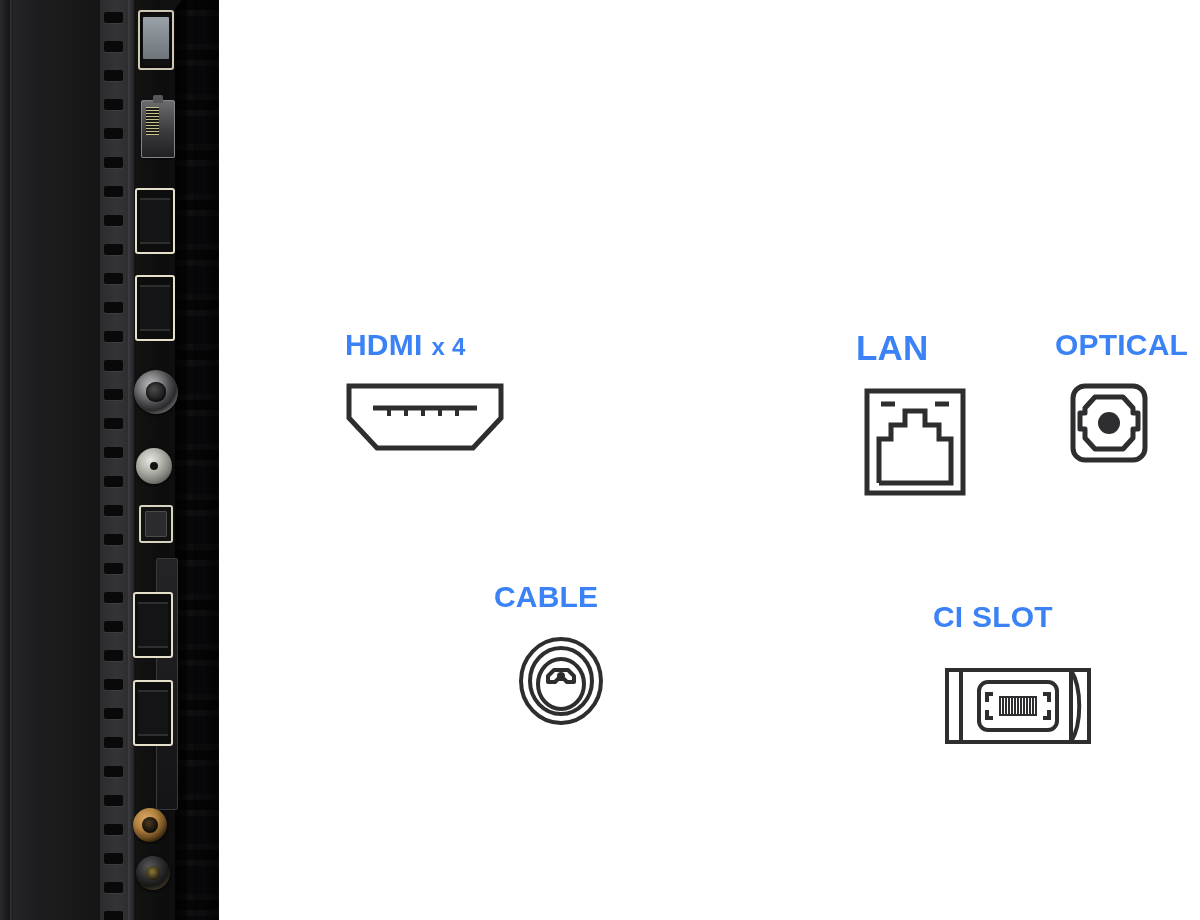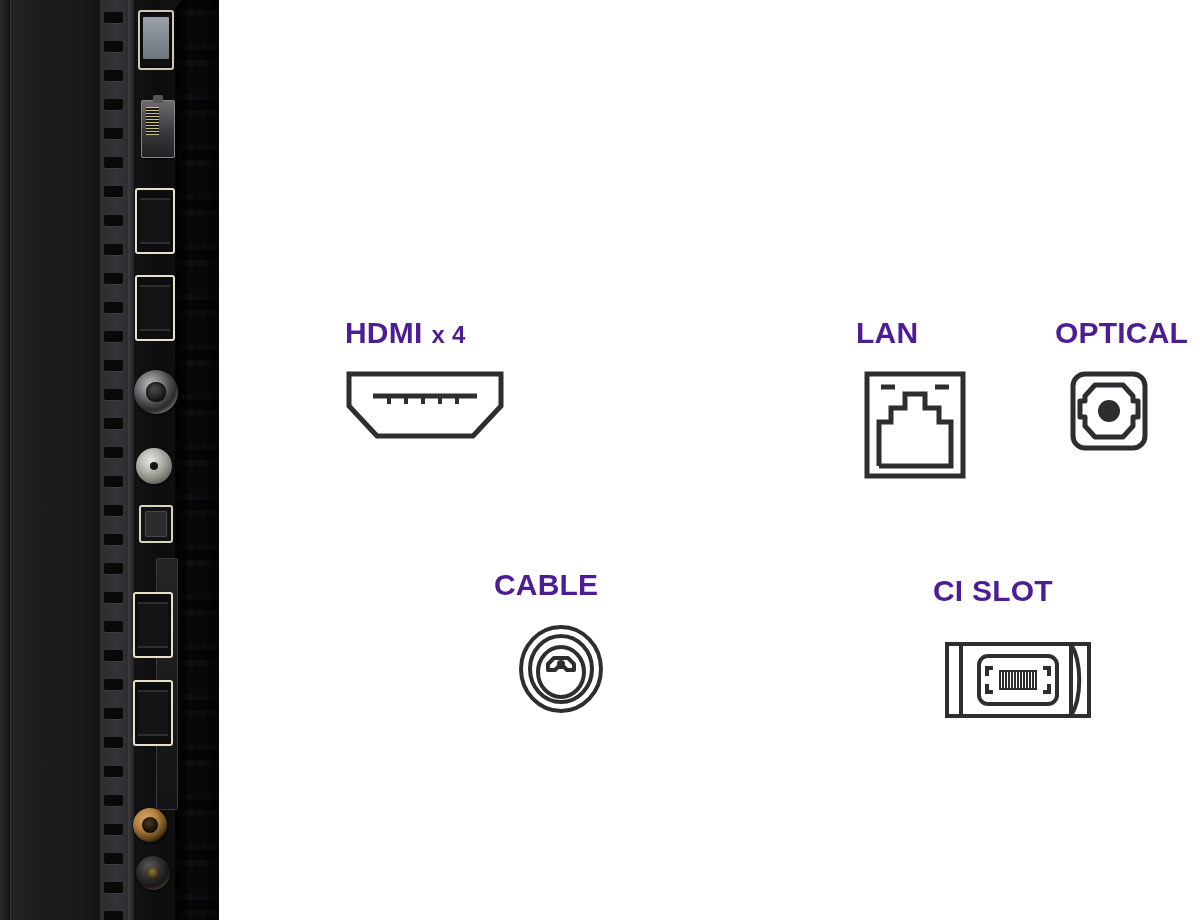--- a/index.html
+++ b/index.html
@@ -221,24 +221,25 @@
   #icon-area {
     position: absolute;
     left: 219px; top: 0;
     width: 981px; height: 920px;
   }
   .icon-cell {
     position: absolute;
   }
   .icon-label {
     font-weight: bold;
-    color: #4c1d95;
+    color: #3b82f6;
     white-space: nowrap;
     letter-spacing: 0.2px;
     line-height: 1;
+    margin-top: 12px;
   }
   .icon-label .qty {
     font-weight: bold;
     font-size: 0.80em;
   }
   .icon-art {
     display: block;
   }
   .icon-art path,
   .icon-art rect,
@@ -359,21 +360,21 @@
         <line x1="44" y1="26" x2="44" y2="34" stroke="#2e2e30" stroke-width="4"></line>
         <line x1="61" y1="26" x2="61" y2="34" stroke="#2e2e30" stroke-width="4"></line>
         <line x1="78" y1="26" x2="78" y2="34" stroke="#2e2e30" stroke-width="4"></line>
         <line x1="95" y1="26" x2="95" y2="34" stroke="#2e2e30" stroke-width="4"></line>
         <line x1="112" y1="26" x2="112" y2="34" stroke="#2e2e30" stroke-width="4"></line>
       </svg>
     </div>
 
 
     <div class="icon-cell" style="left:637px; top:318px; width:160px;">
-      <div class="icon-label" style="font-size:30px;">
+      <div class="icon-label" style="font-size:35px;">
         <span>LAN</span><span class="qty"></span>
       </div>
       <svg class="icon-art" width="104" height="110" viewBox="0 0 104 110" style="margin-top:22px; margin-left:7px;">
         <rect x="4" y="4" width="96" height="102" fill="none" stroke="#2e2e30" stroke-width="5"></rect>
         <polyline points="16,96 16,52 28,52 28,38 42,38 42,24 62,24 62,38 76,38 76,52 88,52 88,96 16,96" fill="none" stroke="#2e2e30" stroke-width="5" stroke-linejoin="miter"></polyline>
         <line x1="18" y1="17" x2="32" y2="17" stroke="#2e2e30" stroke-width="5"></line>
         <line x1="72" y1="17" x2="86" y2="17" stroke="#2e2e30" stroke-width="5"></line>
       </svg>
     </div>
 
@@ -395,21 +396,21 @@
       <svg class="icon-art" width="90" height="90" viewBox="0 0 90 90" style="margin-top:24px; margin-left:22px;">
         <ellipse cx="45" cy="45" rx="40" ry="42" fill="none" stroke="#2e2e30" stroke-width="4"></ellipse>
         <ellipse cx="45" cy="45" rx="31" ry="33" fill="none" stroke="#2e2e30" stroke-width="4"></ellipse>
         <ellipse cx="45" cy="48" rx="23" ry="25" fill="none" stroke="#2e2e30" stroke-width="4"></ellipse>
         <path d="M32,40 L38,34 L52,34 L58,40 L58,46 L51,46 L48,43 L42,43 L39,46 L32,46 Z" fill="none" stroke="#2e2e30" stroke-width="4" stroke-linejoin="round"></path>
         <circle cx="45" cy="40" r="4" fill="#2e2e30"></circle>
       </svg>
     </div>
 
 
-    <div class="icon-cell" style="left:714px; top:576px; width:210px;">
+    <div class="icon-cell" style="left:714px; top:590px; width:210px;">
       <div class="icon-label" style="font-size:30px;">
         <span>CI SLOT</span><span class="qty"></span>
       </div>
       <svg class="icon-art" width="150" height="100" viewBox="0 0 150 100" style="margin-top:24px; margin-left:10px;">
         <rect x="4" y="14" width="124" height="72" fill="none" stroke="#2e2e30" stroke-width="4"></rect>
         <line x1="18" y1="14" x2="18" y2="86" stroke="#2e2e30" stroke-width="4"></line>
         <path d="M128,14 L146,14 L146,86 L128,86 Z" fill="none" stroke="#2e2e30" stroke-width="4"></path>
         <path d="M128,14 C139,32 139,68 128,86" fill="none" stroke="#2e2e30" stroke-width="4"></path>
         <rect x="36" y="26" width="78" height="48" rx="9" ry="9" fill="none" stroke="#2e2e30" stroke-width="4"></rect>
         <polyline points="50,38 44,38 44,46" fill="none" stroke="#2e2e30" stroke-width="4"></polyline>

